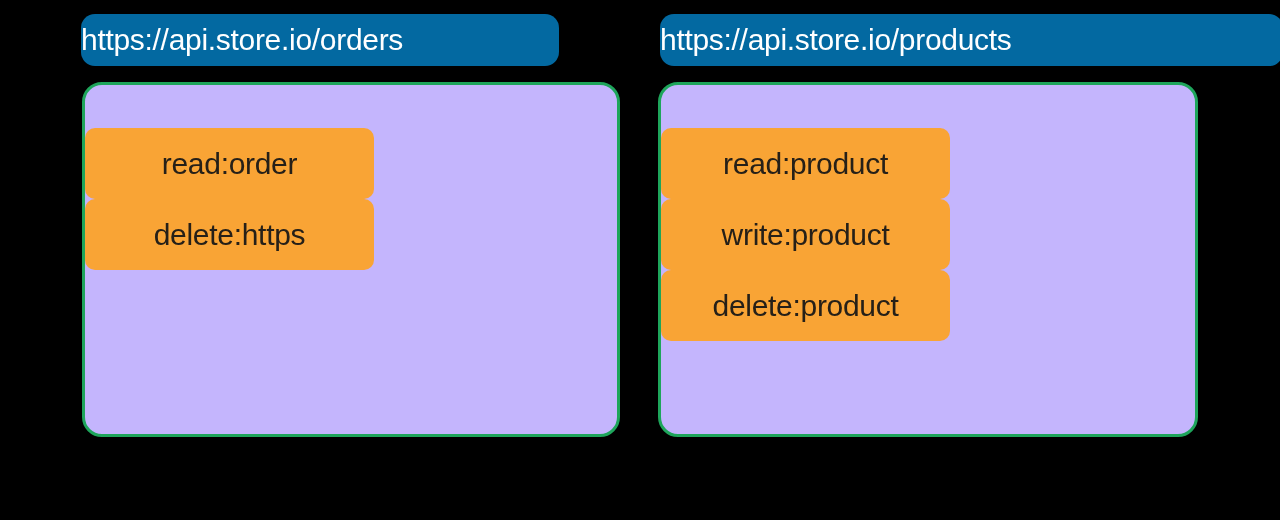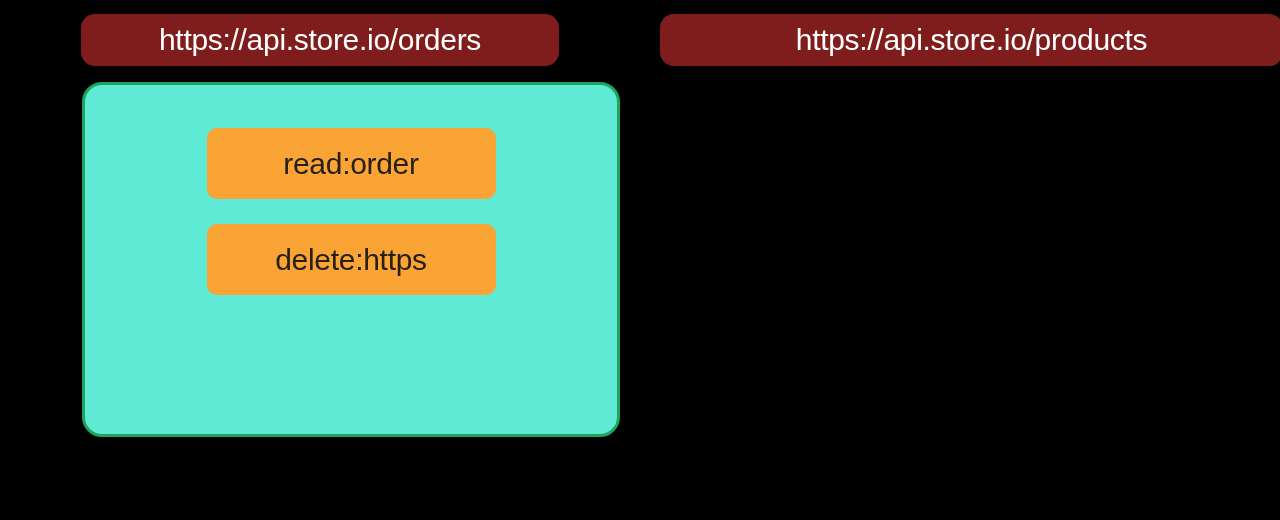--- a/index.html
+++ b/index.html
@@ -12,46 +12,43 @@
     width: 1280px;
     height: 520px;
     background: #000000;
     overflow: hidden;
     font-family: "Liberation Sans", "DejaVu Sans", sans-serif;
   }
   .api-badge {
     position: absolute;
     top: 14px;
     height: 52px;
-    background: #7f1d1d;
+    background: #0369a1;
     border-radius: 14px;
     display: flex;
     align-items: center;
-    justify-content: center;
     color: #ffffff;
     font-size: 30px;
     font-weight: 500;
     letter-spacing: -0.3px;
     box-sizing: border-box;
   }
   .badge-orders   { left: 81px;  width: 478px; }
   .badge-products { left: 660px; width: 623px; }
   .api-card {
     position: absolute;
     top: 82px;
     height: 355px;
-    background: #5eead4;
+    background: #c4b5fd;
     border: 3px solid #1EA55B;
     border-radius: 20px;
     box-sizing: border-box;
     display: flex;
     flex-direction: column;
-    align-items: center;
     padding-top: 43px;
-    gap: 25px;
   }
   .card-orders   { left: 82px;  width: 538px; }
   .card-products { left: 658px; width: 540px; }
   .scope-chip {
     width: 289px;
     height: 71px;
     background: #F9A435;
     border-radius: 10px;
     display: flex;
     align-items: center;
@@ -72,14 +69,19 @@
     <span>https://api.store.io/orders</span>
   </div>
   <div class="api-card card-orders">
     <div class="scope-chip">read:order</div>
     <div class="scope-chip">delete:https</div>
   </div>
 
   <div class="api-badge badge-products">
     <span>https://api.store.io/products</span>
   </div>
+  <div class="api-card card-products">
+    <div class="scope-chip">read:product</div>
+    <div class="scope-chip">write:product</div>
+    <div class="scope-chip">delete:product</div>
+  </div>
 
 </div>
 
 </body></html>

